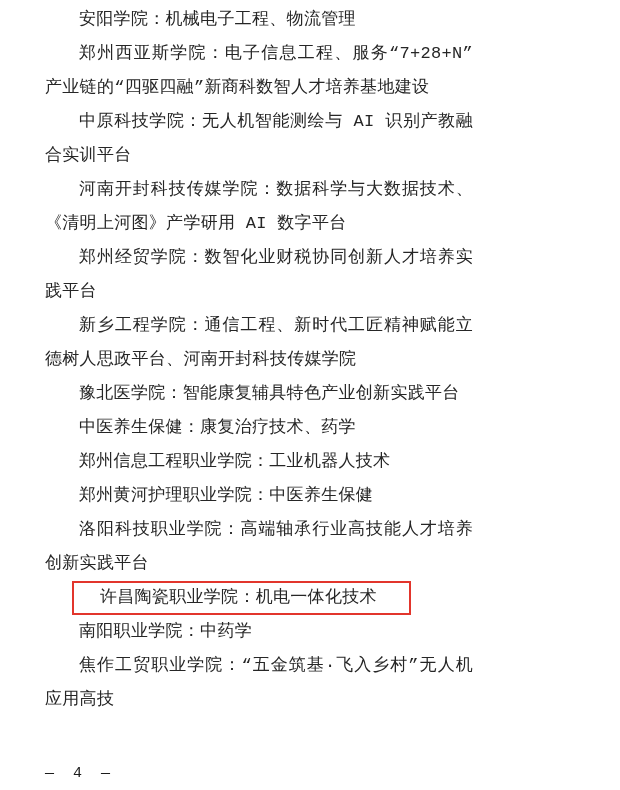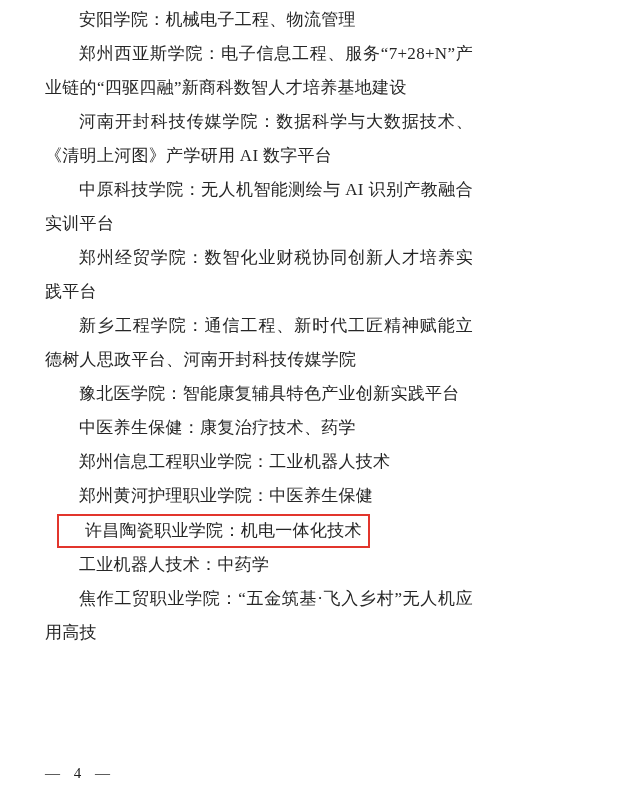--- a/index.html
+++ b/index.html
@@ -6,21 +6,21 @@
     margin: 0;
     padding: 0;
     background: #ffffff;
   }
   .page {
     position: relative;
     width: 517px;
     height: 790px;
     background: #ffffff;
     overflow: hidden;
-    font-family: Liberation Serif, serif;
+    font-family: Liberation Mono, monospace;
     color: #262626;
   }
   .content {
     position: absolute;
     left: 45px;
     right: 44px;
     top: 3px;
   }
   .entry {
     margin: 0;
@@ -31,22 +31,22 @@
     letter-spacing: 0.3px;
     word-break: break-all;
   }
   .entry.boxed {
     text-indent: 0;
     text-align: left;
   }
   .entry.boxed .highlight-box {
     display: inline-block;
     border: 2px solid var(--highlight-color, #e2352c);
-    padding: 0 6px 0 26px;
-    margin-left: 12px;
+    padding: 0 32px 0 26px;
+    margin-left: 27px;
     line-height: 30px;
     vertical-align: middle;
     text-align: right;
   }
   .page-num {
     position: absolute;
     left: 45px;
     bottom: 8px;
     font-size: 15px;
     letter-spacing: 5px;
@@ -54,26 +54,27 @@
     white-space: nowrap;
   }
 </style>
 </head>
 <body>
 
 <div class="page" style="--highlight-color: #e2352c; background: rgb(255, 255, 255); color: rgb(38, 38, 38);">
   <div class="content" id="entries">
       <p class="entry"><span class="entry-text">安阳学院：机械电子工程、物流管理</span></p>
       <p class="entry"><span class="entry-text">郑州西亚斯学院：电子信息工程、服务“7+28+N”产业链的“四驱四融”新商科数智人才培养基地建设</span></p>
+      <p class="entry"><span class="entry-text">中原科技学院：无人机智能测绘与 AI 识别产教融合实训平台</span></p>
       <p class="entry"><span class="entry-text">河南开封科技传媒学院：数据科学与大数据技术、《清明上河图》产学研用 AI 数字平台</span></p>
-      <p class="entry"><span class="entry-text">中原科技学院：无人机智能测绘与 AI 识别产教融合实训平台</span></p>
       <p class="entry"><span class="entry-text">郑州经贸学院：数智化业财税协同创新人才培养实践平台</span></p>
       <p class="entry"><span class="entry-text">新乡工程学院：通信工程、新时代工匠精神赋能立德树人思政平台、河南开封科技传媒学院</span></p>
       <p class="entry"><span class="entry-text">豫北医学院：智能康复辅具特色产业创新实践平台</span></p>
       <p class="entry"><span class="entry-text">中医养生保健：康复治疗技术、药学</span></p>
       <p class="entry"><span class="entry-text">郑州信息工程职业学院：工业机器人技术</span></p>
       <p class="entry"><span class="entry-text">郑州黄河护理职业学院：中医养生保健</span></p>
+      <p class="entry"><span class="entry-text">洛阳科技职业学院：高端轴承行业高技能人才培养创新实践平台</span></p>
       <p class="entry boxed"><span class="highlight-box">许昌陶瓷职业学院：机电一体化技术</span></p>
-      <p class="entry"><span class="entry-text">工业机器人技术：中药学</span></p>
+      <p class="entry"><span class="entry-text">南阳职业学院：中药学</span></p>
       <p class="entry"><span class="entry-text">焦作工贸职业学院：“五金筑基·飞入乡村”无人机应用高技</span></p>
     </div>
   <div class="page-num">— 4 —</div>
 </div>
 
 </body></html>

